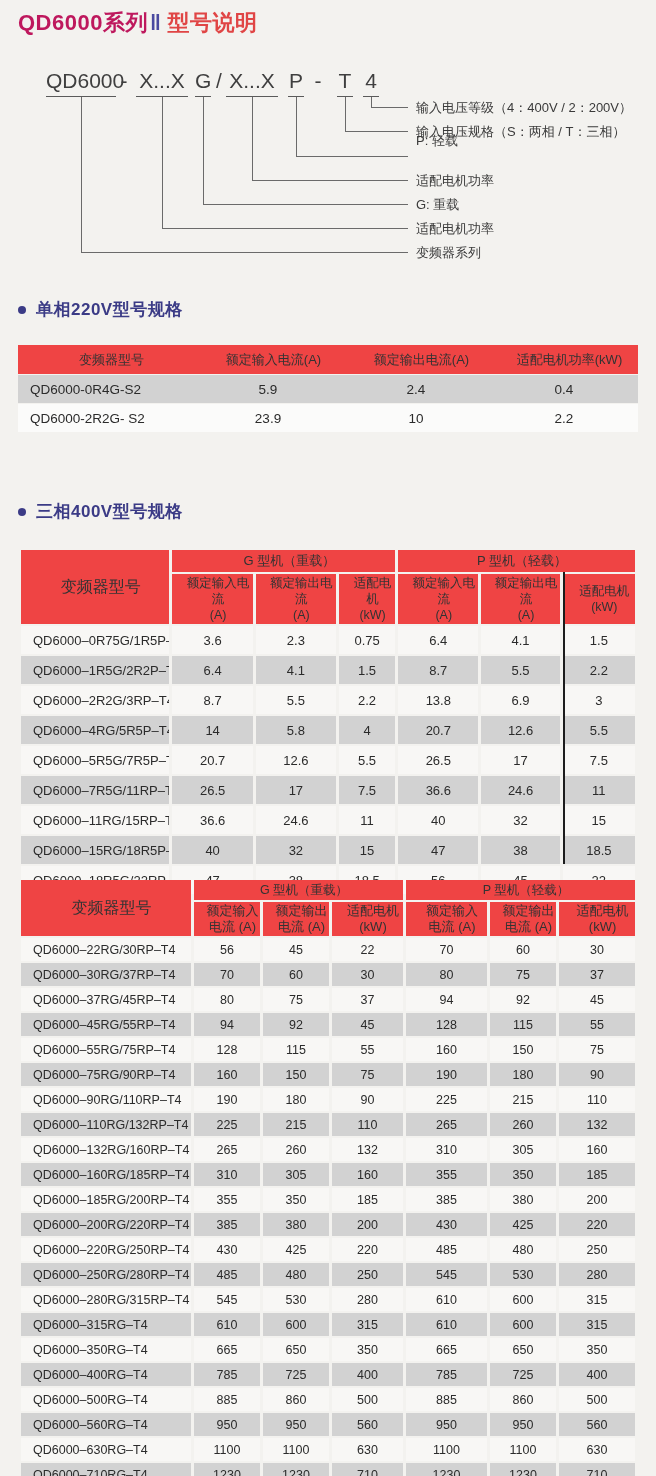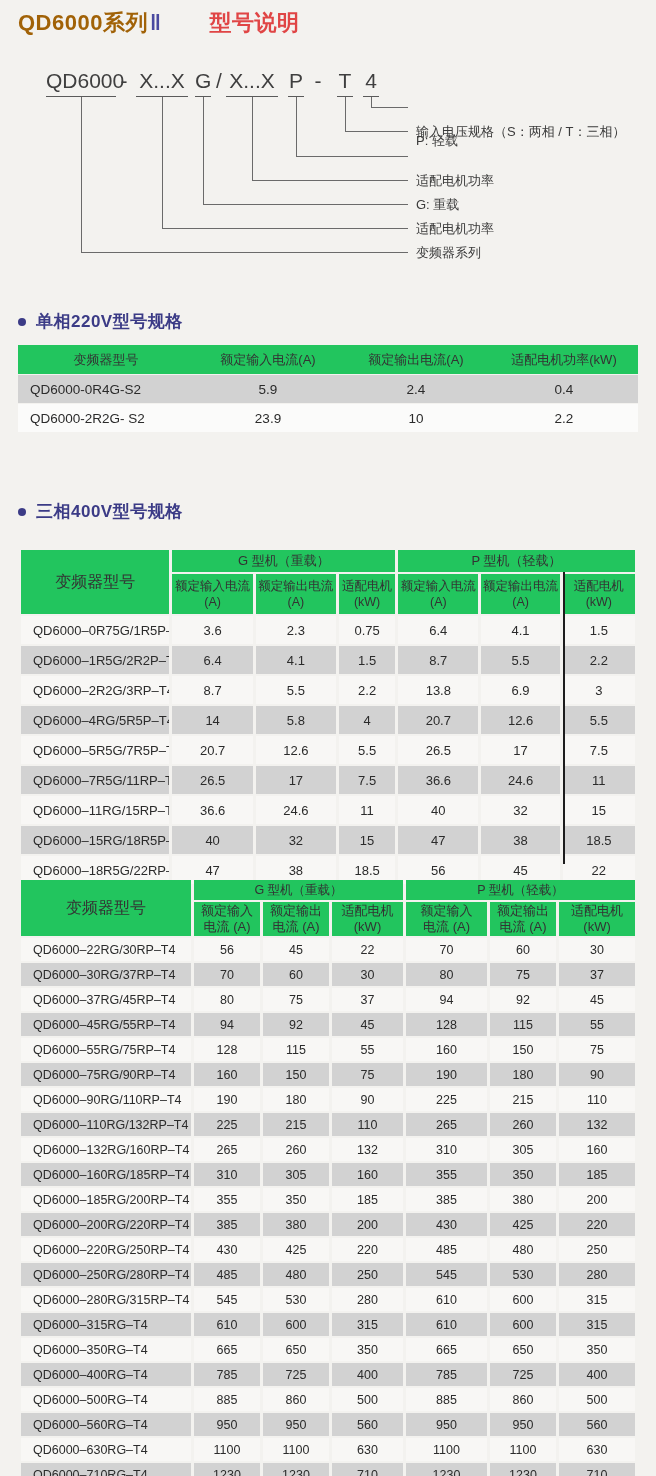--- a/index.html
+++ b/index.html
@@ -1,36 +1,36 @@
 <!DOCTYPE html>
 <html><head>
 <meta charset="utf-8">
 <style>
   html,body{margin:0;padding:0;}
   .page{position:relative;width:656px;height:1476px;background:#f3f2ef;overflow:hidden;
         font-family:"Liberation Sans",sans-serif;color:#333;}
   
   .title{position:absolute;left:18px;top:8px;font-size:22px;font-weight:600;letter-spacing:.5px;}
-  .title .main{color:#a16207;}
+  .title .main{color:#be185d;}
   .title .sep{color:#4a4aa0;margin:0 6px 0 2px;font-weight:700;}
-  .title .accent{color:#e04545;margin-left:42px;}
+  .title .accent{color:#e04545;}
   
   .diagram{position:absolute;left:0;top:60px;width:656px;height:235px;}
   .seg{position:absolute;top:10px;height:26px;text-align:center;font-size:21px;color:#3f3f3f;
        font-weight:500;line-height:22px;}
   .seg.u{border-bottom:1px solid #5a5a5a;}
   .cline{position:absolute;background:#6a6a6a;}
   .dlabel{position:absolute;left:416px;height:18px;line-height:18px;font-size:13px;color:#3a3a3a;white-space:nowrap;}
   
   .sec-h{position:absolute;left:18px;display:flex;align-items:center;gap:10px;}
   .sec-h .dot{width:8px;height:8px;border-radius:50%;background:#3b3b86;}
   .sec-h .txt{font-size:17px;color:#3b3b86;font-weight:600;letter-spacing:.5px;}
   
   table{table-layout:fixed;}
-  th{font-weight:normal;color:#333;background:#22c55e;}
+  th{font-weight:normal;color:#333;background:#ef4444;padding-left:12px;}
   td{color:#2b2b2b;text-align:center;overflow:hidden;white-space:nowrap;}
   .model{text-align:left;padding-left:12px;}
   
   .t1wrap{position:absolute;left:18px;top:344px;}
   .t1{width:620px;border-collapse:separate;border-spacing:0 1px;}
   .t1 th{height:27px;font-size:13px;}
   .t1 td{height:26px;font-size:13.5px;}
   .t1 tr.r-odd td{background:#d2d2d2;}
   .t1 tr.r-even td{background:#fbfbfa;}
   
@@ -77,29 +77,30 @@
     <div class="cline" style="left:296px;top:96px;width:112px;height:1px;"></div>
     <div class="cline" style="left:252px;top:37px;width:1px;height:83px;"></div>
     <div class="cline" style="left:252px;top:120px;width:156px;height:1px;"></div>
     <div class="cline" style="left:203px;top:37px;width:1px;height:107px;"></div>
     <div class="cline" style="left:203px;top:144px;width:205px;height:1px;"></div>
     <div class="cline" style="left:162px;top:37px;width:1px;height:131px;"></div>
     <div class="cline" style="left:162px;top:168px;width:246px;height:1px;"></div>
     <div class="cline" style="left:81px;top:37px;width:1px;height:155px;"></div>
     <div class="cline" style="left:81px;top:192px;width:327px;height:1px;"></div>
 
+    <span class="dlabel" style="top:39px;">输入电压等级（4：400V  /  2：200V）</span>
     <span class="dlabel" style="top:63px;">输入电压规格（S：两相  /  T：三相）</span>
     <span class="dlabel" style="top:72px;">P: 轻载</span>
     <span class="dlabel" style="top:112px;">适配电机功率</span>
     <span class="dlabel" style="top:136px;">G: 重载</span>
     <span class="dlabel" style="top:160px;">适配电机功率</span>
     <span class="dlabel" style="top:184px;">变频器系列</span>
   </div>
 
-  <div class="sec-h" style="top:310px;">
+  <div class="sec-h" style="top:298px;">
     <span class="dot"></span>
     <span class="txt">单相220V型号规格</span>
   </div>
 
   <div class="t1wrap">
     <table class="t1">
       <colgroup>
           <col style="width:176px;">
           <col style="width:148px;">
           <col style="width:148px;">

